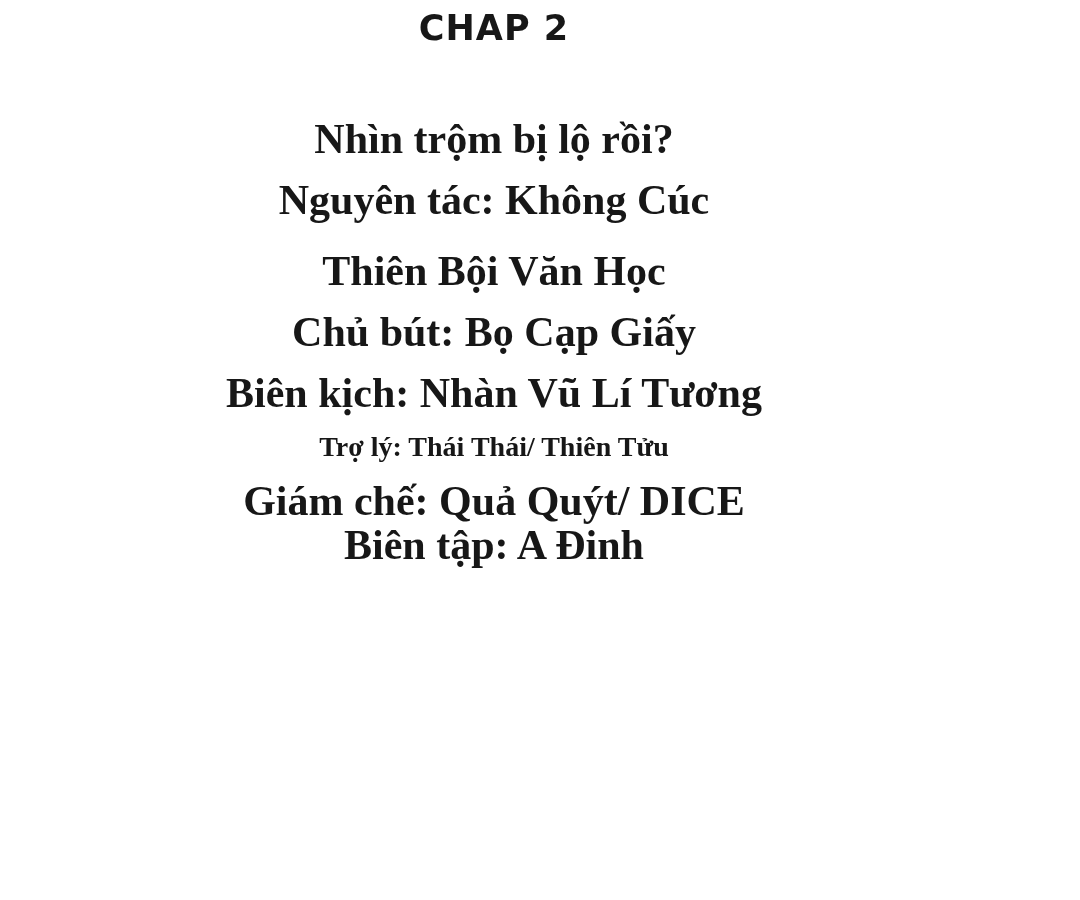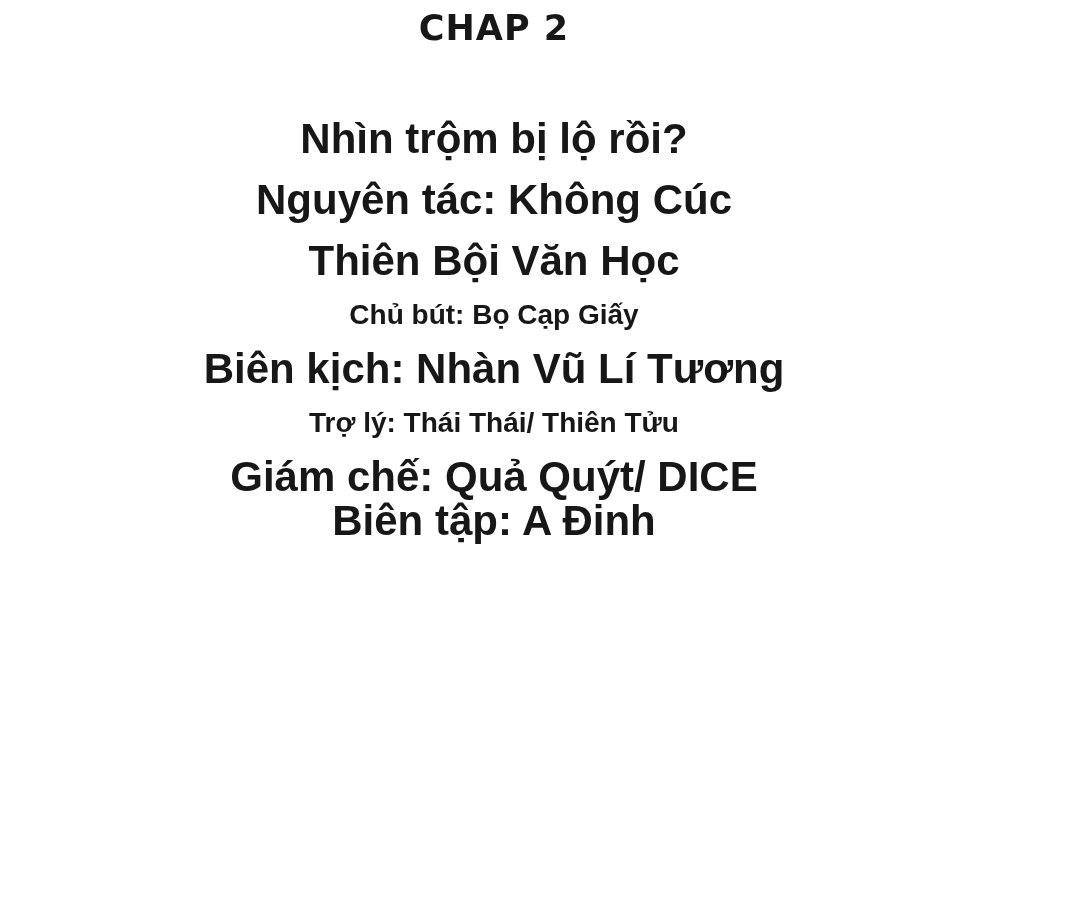--- a/index.html
+++ b/index.html
@@ -34,31 +34,31 @@
   .credits {
     position: absolute;
     top: 118px;
     left: 0;
     width: 100%;
     text-align: center;
   }
 
   .credit-line {
     display: block;
-    font-family: Liberation Sans, sans-serif;
+    font-family: Liberation Serif, serif;
     font-weight: bold;
     color: #171717;
     line-height: 1.0;
     white-space: nowrap;
   }
 
   .credit-line.l0 { font-size: 42px; margin-bottom: 19px; }
-  .credit-line.l1 { font-size: 42px; margin-bottom: 19px; }
+  .credit-line.l1 { font-size: 42px; margin-bottom: 29px; }
   .credit-line.l2 { font-size: 42px; margin-bottom: 19px; }
-  .credit-line.l3 { font-size: 28px; margin-bottom: 19px; }
+  .credit-line.l3 { font-size: 42px; margin-bottom: 19px; }
   .credit-line.l4 { font-size: 42px; margin-bottom: 19px; }
   .credit-line.l5 { font-size: 28px; margin-bottom: 19px; }
   .credit-line.l6 { font-size: 42px; margin-bottom: 2px; }
   .credit-line.l7 { font-size: 42px; margin-bottom: 19px; }
   .credit-line.l8 { font-size: 42px; margin-bottom: 0; }
 </style>
 </head>
 <body>
 
 <div class="page">

